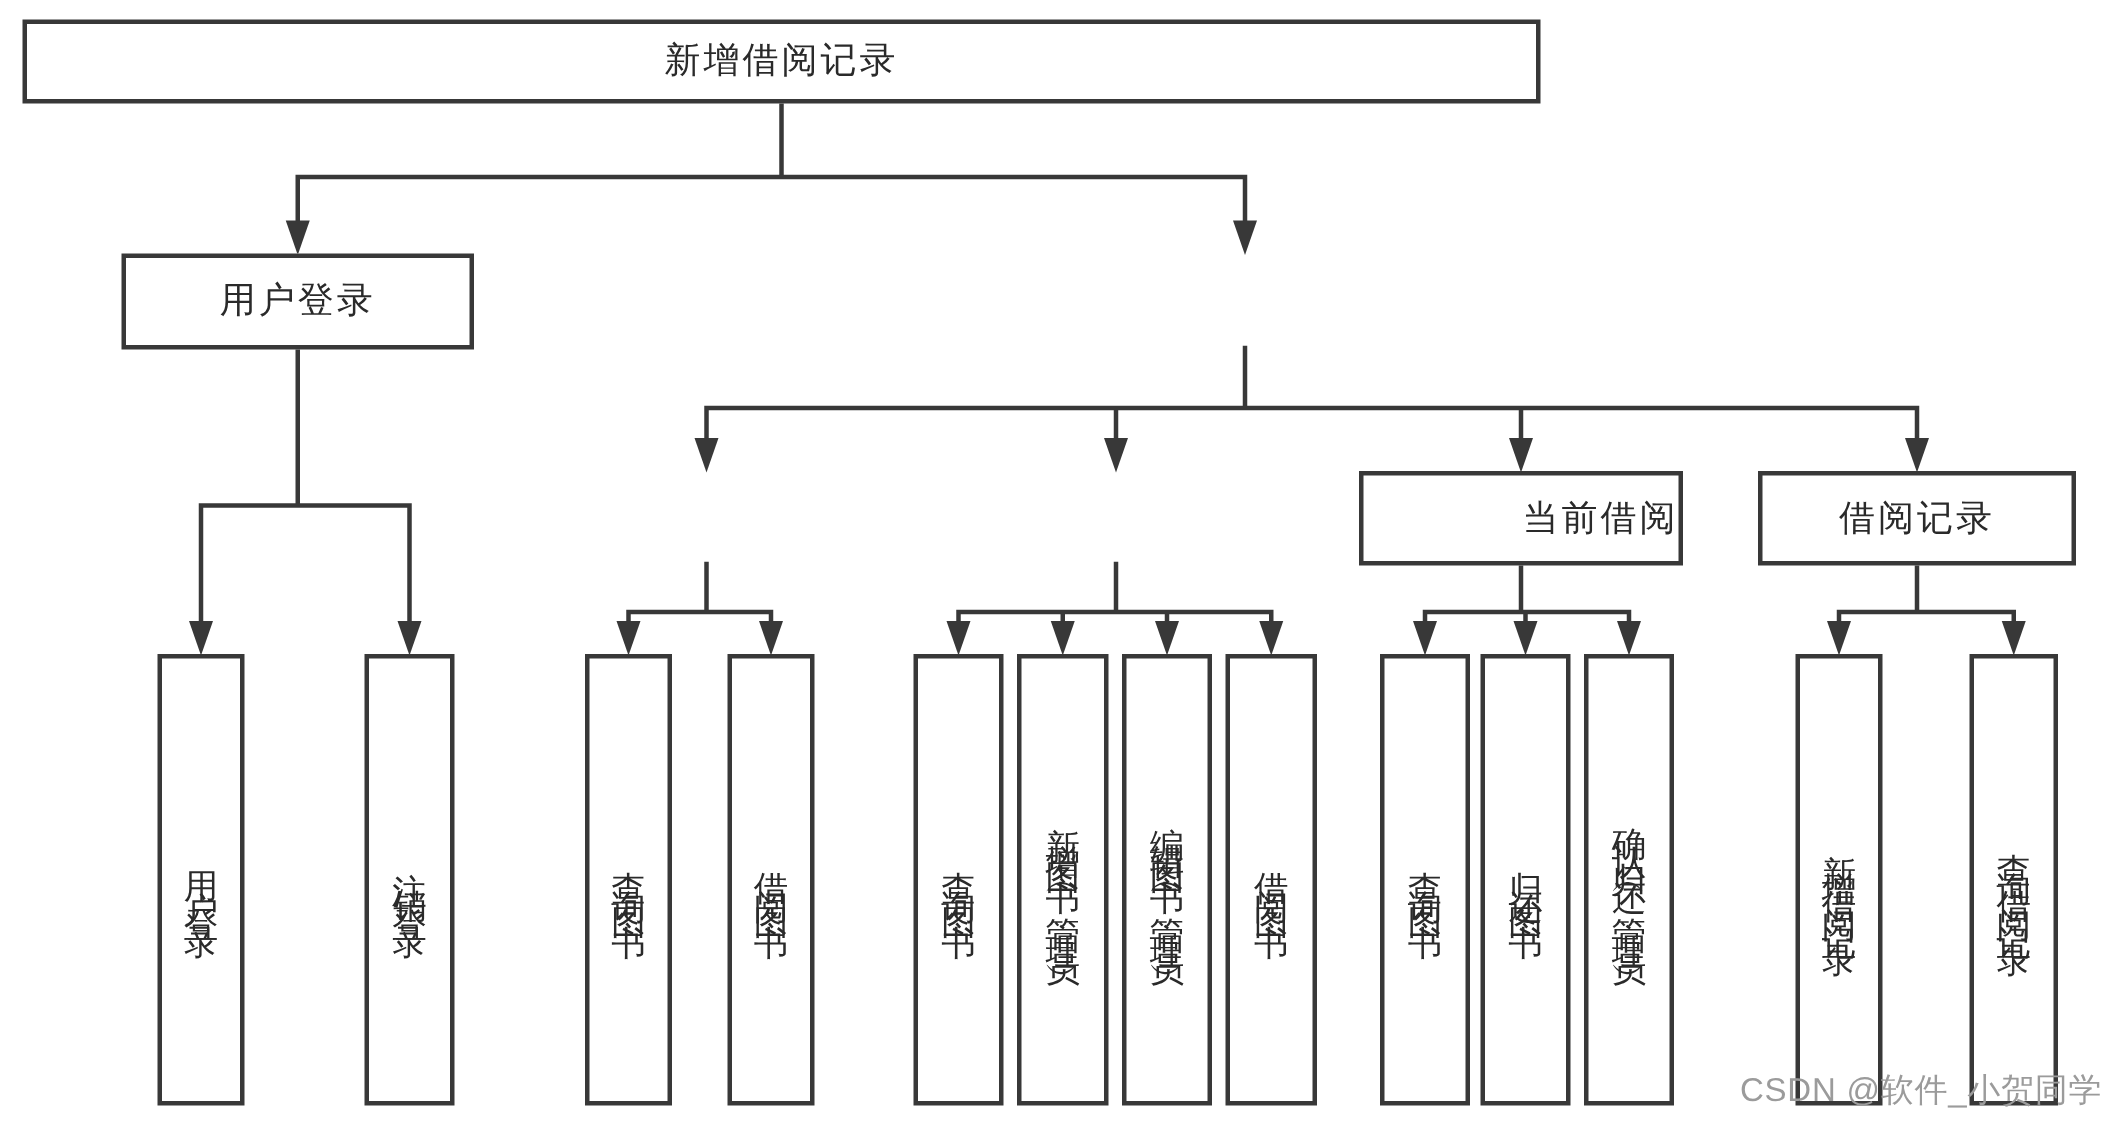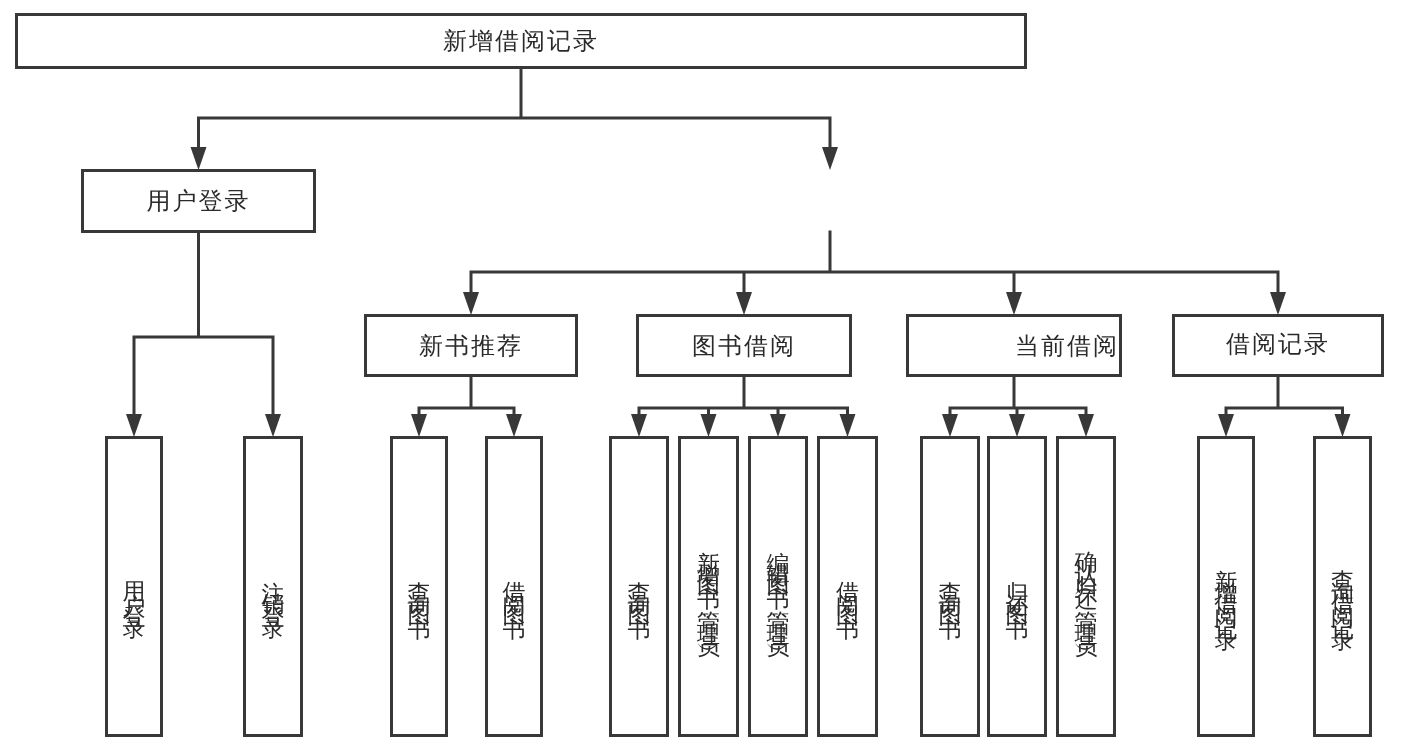--- a/index.html
+++ b/index.html
@@ -74,36 +74,31 @@
       <polygon points="639,437 631,414 647,414" fill="#383838"></polygon>
       <polygon points="708.5,437 700.5,414 716.5,414" fill="#383838"></polygon>
       <polygon points="778,437 770,414 786,414" fill="#383838"></polygon>
       <polygon points="847.5,437 839.5,414 855.5,414" fill="#383838"></polygon>
       <polygon points="950,437 942,414 958,414" fill="#383838"></polygon>
       <polygon points="1017,437 1009,414 1025,414" fill="#383838"></polygon>
       <polygon points="1086,437 1078,414 1094,414" fill="#383838"></polygon>
       <polygon points="1226,437 1218,414 1234,414" fill="#383838"></polygon>
       <polygon points="1342.5,437 1334.5,414 1350.5,414" fill="#383838"></polygon>
     </svg>
+  <div id="watermark" style="color: rgb(155, 155, 155);">CSDN @软件_小贺同学</div>
 <div class="node h" style="left: 15px; top: 13px; width: 1012px; height: 56px; border-color: rgb(56, 56, 56);">
       <span style="color: rgb(42, 42, 42);">新增借阅记录</span>
     </div>
     <div class="node h" style="left: 81px; top: 169px; width: 235px; height: 64px; border-color: rgb(56, 56, 56);">
       <span style="color: rgb(42, 42, 42);">用户登录</span>
     </div>
-    <div class="node h" style="left: 364px; top: 314px; width: 214px; height: 63px; border-color: rgb(56, 56, 56);">
-      <span style="color: rgb(42, 42, 42);">新书推荐</span>
-    </div>
-    <div class="node h" style="left: 636px; top: 314px; width: 216px; height: 63px; border-color: rgb(56, 56, 56);">
-      <span style="color: rgb(42, 42, 42);">图书借阅</span>
-    </div>
     <div class="node h" style="left: 906px; top: 314px; width: 216px; height: 63px; border-color: rgb(56, 56, 56); justify-content: flex-end;">
       <span style="color: rgb(42, 42, 42);">当前借阅</span>
     </div>
-    <div class="node h" style="left: 1172px; top: 314px; width: 212px; height: 63px; border-color: rgb(56, 56, 56); font-family: Liberation Mono, monospace;">
+    <div class="node h" style="left: 1172px; top: 314px; width: 212px; height: 63px; border-color: rgb(56, 56, 56);">
       <span style="color: rgb(42, 42, 42);">借阅记录</span>
     </div>
     <div class="node v" style="left: 105px; top: 436px; width: 58px; height: 301px; border-color: rgb(56, 56, 56);">
       <span style="color: rgb(42, 42, 42);">用户登录</span>
     </div>
     <div class="node v" style="left: 243px; top: 436px; width: 60px; height: 301px; border-color: rgb(56, 56, 56);">
       <span style="color: rgb(42, 42, 42);">注销登录</span>
     </div>
     <div class="node v" style="left: 390px; top: 436px; width: 58px; height: 301px; border-color: rgb(56, 56, 56);">
       <span style="color: rgb(42, 42, 42);">查询图书</span>

